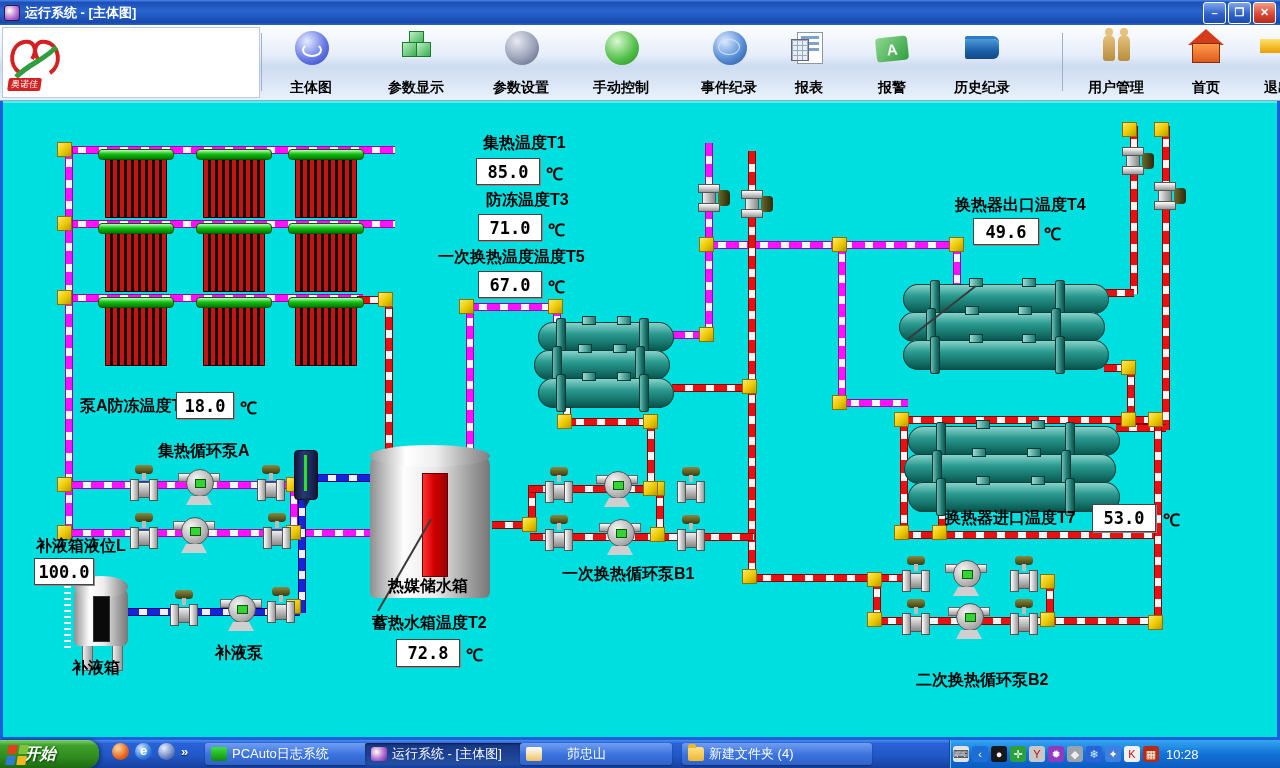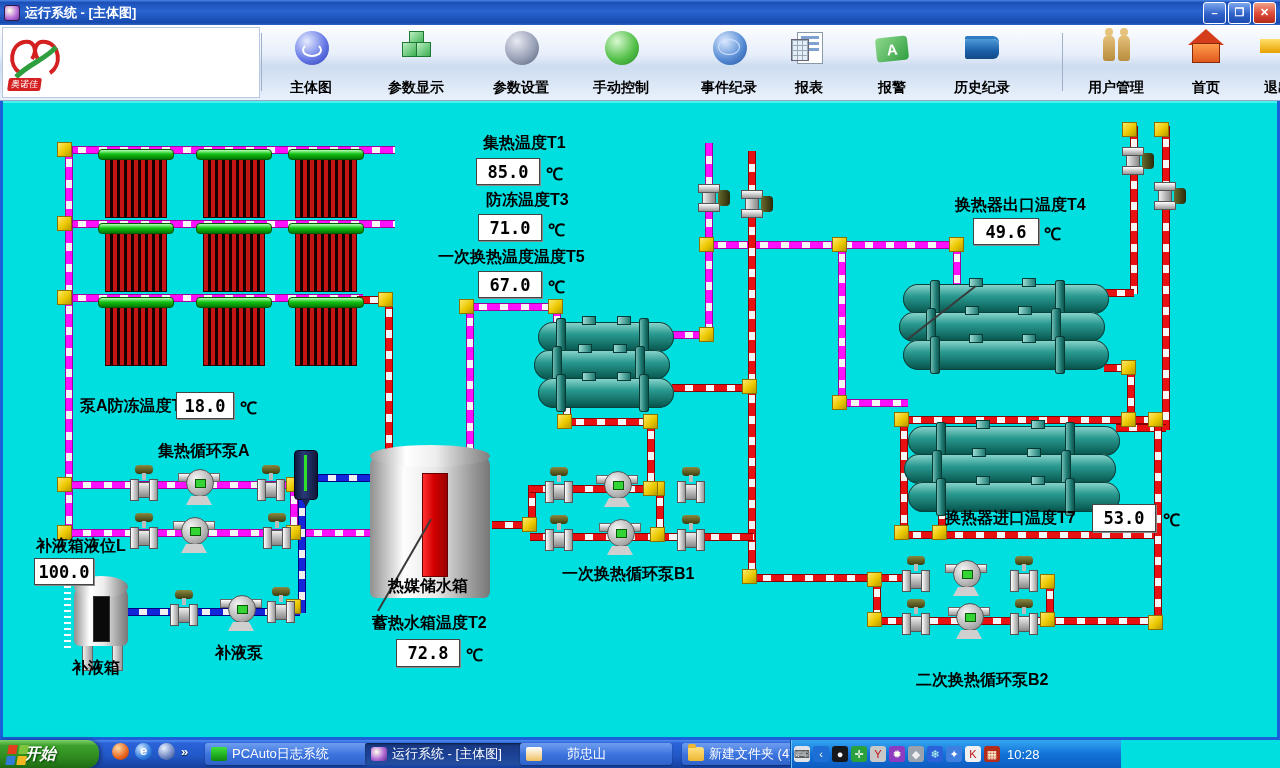--- a/index.html
+++ b/index.html
@@ -137,21 +137,21 @@
   
   .slabel{position:absolute;z-index:6;font-weight:bold;font-size:16px;color:#000;white-space:nowrap;}
   .eqlabel{position:absolute;z-index:6;font-weight:bold;font-size:16px;color:#000;white-space:nowrap;}
   .vbox{position:absolute;z-index:6;background:#fff;border:1px solid #444;box-shadow:1px 1px 0 #888;
     display:flex;align-items:center;justify-content:center;
     font-family:"DejaVu Sans Mono",monospace;font-weight:bold;font-size:17px;color:#000;}
   .unit{position:absolute;z-index:6;font-weight:bold;font-size:17px;color:#000;}
   .ptr{position:absolute;height:0;border-top:2px solid #3a3a3a;z-index:5;transform-origin:left center;}
 
   
-  .taskbar{position:absolute;left:0;top:740px;width:1121px;height:28px;z-index:9;
+  .taskbar{position:absolute;left:0;top:740px;width:1280px;height:28px;z-index:9;
     background:linear-gradient(180deg,#4f8df0 0%,#2a62d8 12%,#2258c8 55%,#16409e 100%);}
   .startbtn{position:absolute;left:0;top:0;width:99px;height:28px;border-radius:0 12px 12px 0;
     background:linear-gradient(180deg,#7ed26a 0%,#3da02c 20%,#2f8c1f 60%,#1e6a12 100%);
     display:flex;align-items:center;color:#fff;font-weight:bold;font-style:italic;font-size:16px;
     text-shadow:1px 1px 2px #064006;box-shadow:2px 0 4px rgba(0,0,0,.4);}
   .xpflag{width:9px;height:9px;margin:0 7px 0 8px;background:#e33e1e;transform:skewX(-10deg);
     box-shadow:11px 0 0 #7ec43c,0 11px 0 #2f7bd6,11px 11px 0 #f2b61e;position:relative;top:-5px;}
   .ql{position:absolute;left:112px;top:3px;display:flex;gap:6px;align-items:center;}
   .qlicon{width:17px;height:17px;border-radius:50%;}
   .chev{color:#fff;font-weight:bold;font-size:13px;text-shadow:0 1px 1px #123;}

